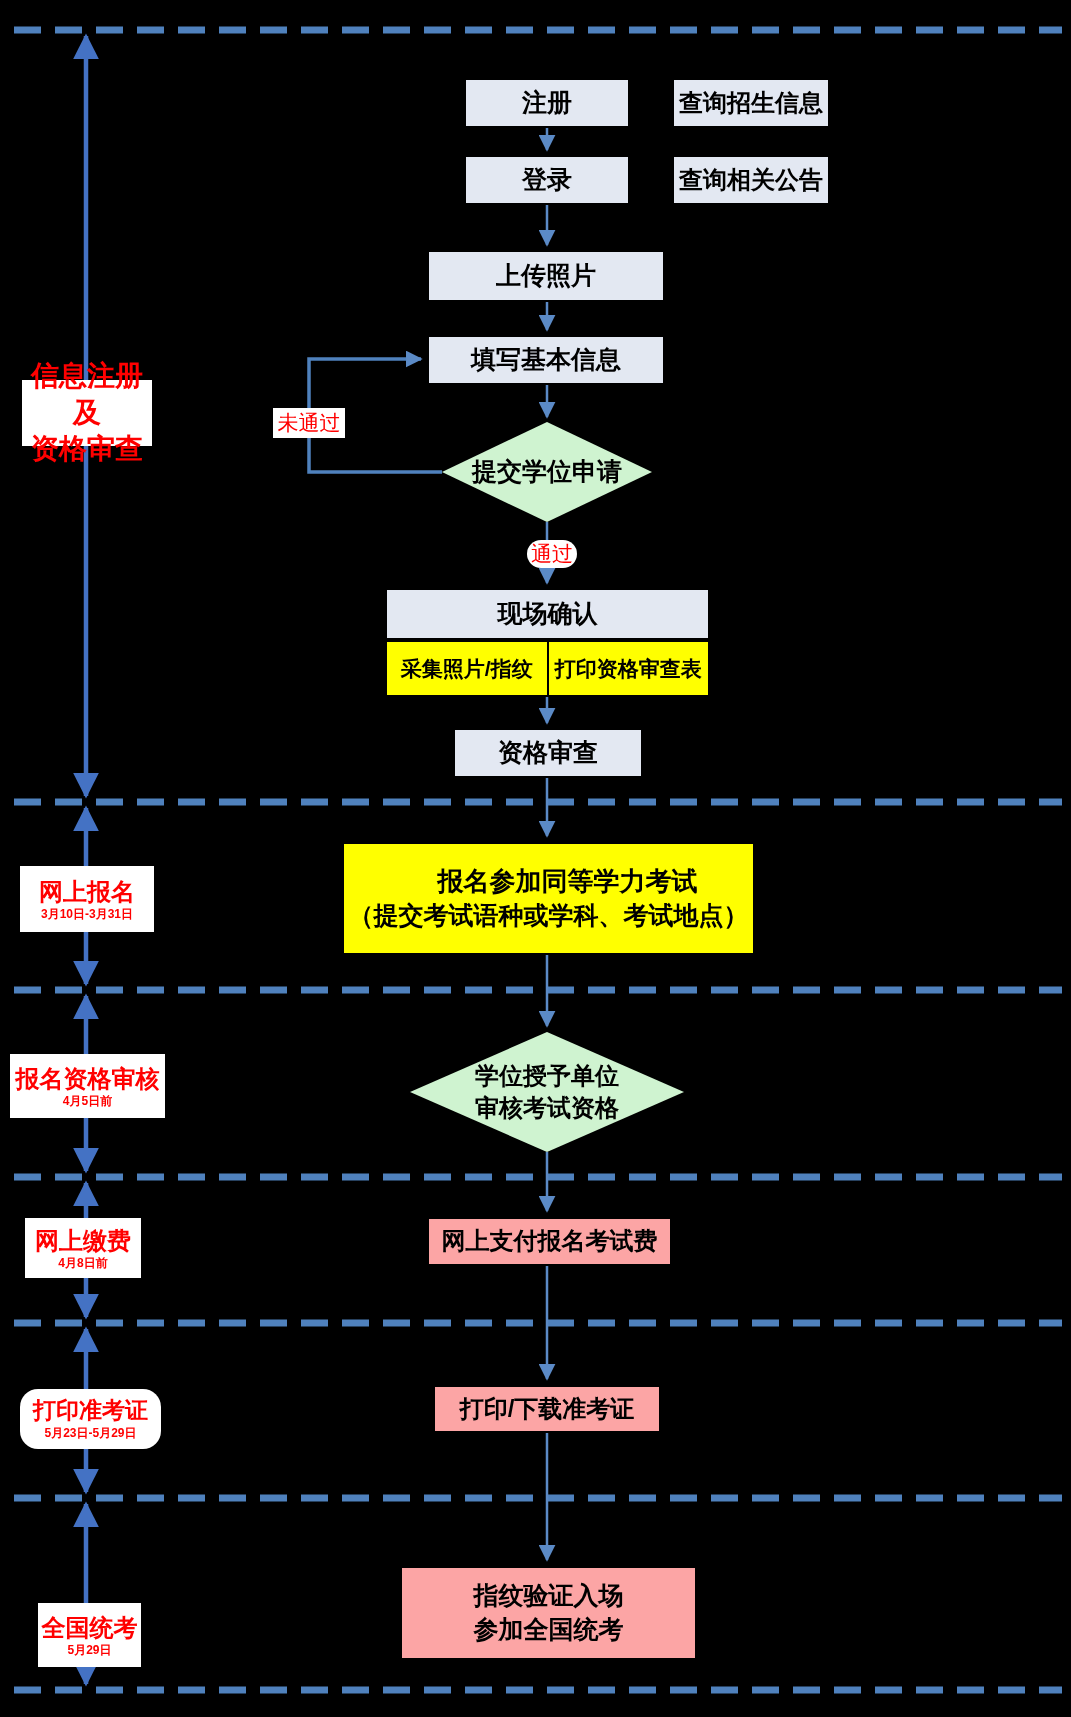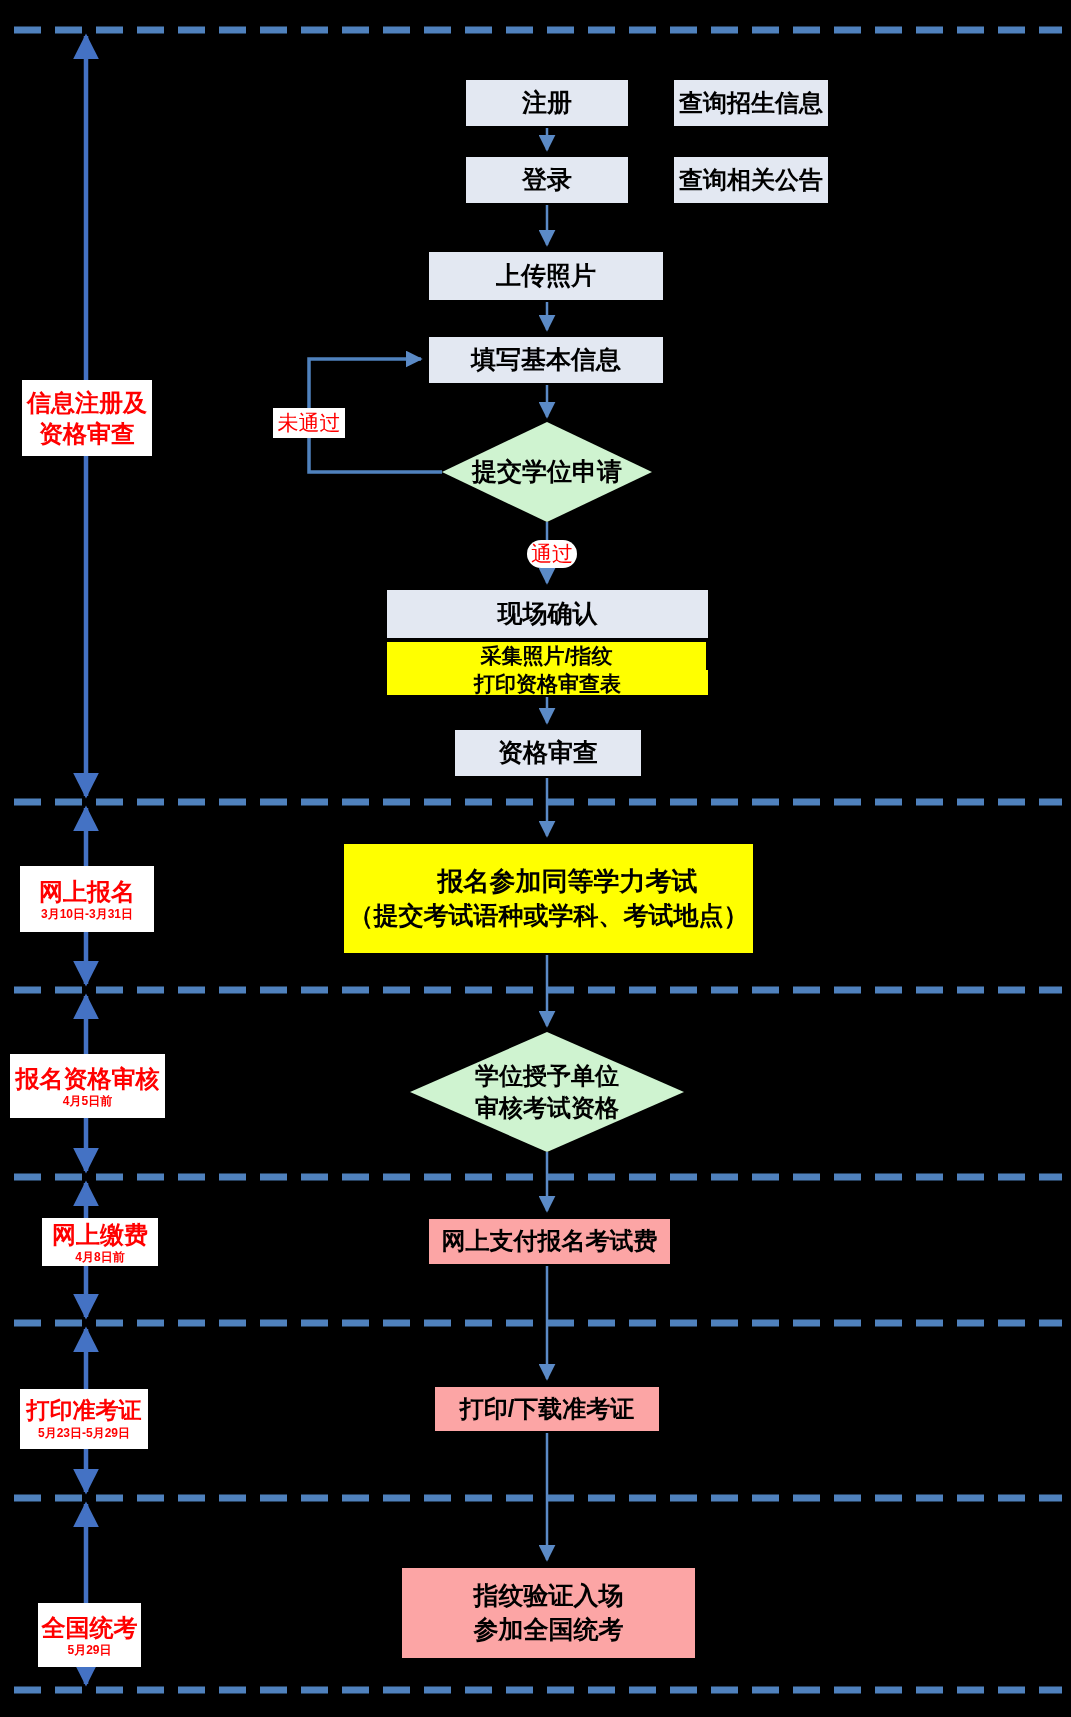--- a/index.html
+++ b/index.html
@@ -11,21 +11,21 @@
   .node{
     position:absolute;display:flex;flex-direction:column;align-items:center;
     justify-content:center;font-weight:bold;color:#000;box-sizing:border-box;
     text-align:center;line-height:1.35;
   }
   .proc{background:#e3e8f2;border:2px solid #000;}
   .teal{background:#fca5a5;border:2px solid #000;}
   .yellowbox{background:#ffff00;border:2px solid #000;}
   .diamond{background:#cff3d0;clip-path:polygon(50% 0,100% 50%,50% 100%,0 50%);}
   .split{
-    position:absolute;display:flex;flex-direction:column;box-sizing:border-box;
+    position:absolute;display:flex;flex-direction:row;box-sizing:border-box;
     background:#ffff00;border:2px solid #000;font-weight:bold;color:#000;
   }
   .split .cell{flex:1;display:flex;align-items:center;justify-content:center;text-align:center;}
   .split .cell.first{border-right:2px solid #000;}
   .side-label{
     position:absolute;background:#fff;color:#ff0000;font-weight:bold;
     display:flex;flex-direction:column;align-items:center;justify-content:center;
     text-align:center;line-height:1.3;box-sizing:border-box;
   }
   .side-label .date{font-size:12px;}
@@ -116,41 +116,41 @@
 
   <div class="node teal" style="left:427px;top:1217px;width:245px;height:49px;font-size:24px;">网上支付报名考试费</div>
 
   <div class="node teal" style="left:433px;top:1385px;width:228px;height:48px;font-size:24px;">打印/下载准考证</div>
 
   <div class="node teal" style="left:400px;top:1566px;width:297px;height:94px;font-size:25px;">
     <span>指纹验证入场</span>
     <span>参加全国统考</span>
   </div>
 
-  <div class="side-label" style="left:22px;top:380px;width:130px;height:76px;font-size:24px;">
+  <div class="side-label" style="left:22px;top:380px;width:130px;height:66px;font-size:28px;">
     <div>信息注册及</div>
     <div>资格审查</div>
   </div>
 
   <div class="side-label" style="left:20px;top:866px;width:134px;height:66px;font-size:24px;">
     <div>网上报名</div>
     <div class="date">3月10日-3月31日</div>
   </div>
 
   <div class="side-label" style="left:10px;top:1054px;width:155px;height:64px;font-size:24px;">
     <div>报名资格审核</div>
     <div class="date">4月5日前</div>
   </div>
 
-  <div class="side-label" style="left:42px;top:1218px;width:116px;height:48px;font-size:24px;">
+  <div class="side-label" style="left:25px;top:1218px;width:116px;height:60px;font-size:24px;">
     <div>网上缴费</div>
     <div class="date">4月8日前</div>
   </div>
 
-  <div class="side-label" style="left:20px;top:1389px;width:128px;height:60px;font-size:23px;">
+  <div class="side-label" style="left:20px;top:1389px;width:141px;height:60px;font-size:23px;border-radius:18px;">
     <div>打印准考证</div>
     <div class="date">5月23日-5月29日</div>
   </div>
 
   <div class="side-label" style="left:38px;top:1566px;width:103px;height:64px;font-size:24px;margin-top:37px;">
     <div>全国统考</div>
     <div class="date">5月29日</div>
   </div>
 
 </div>

